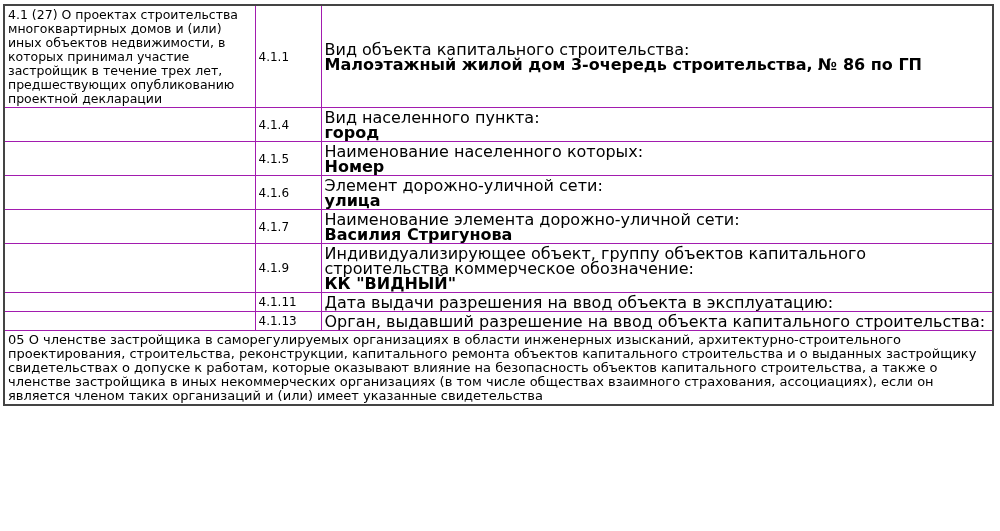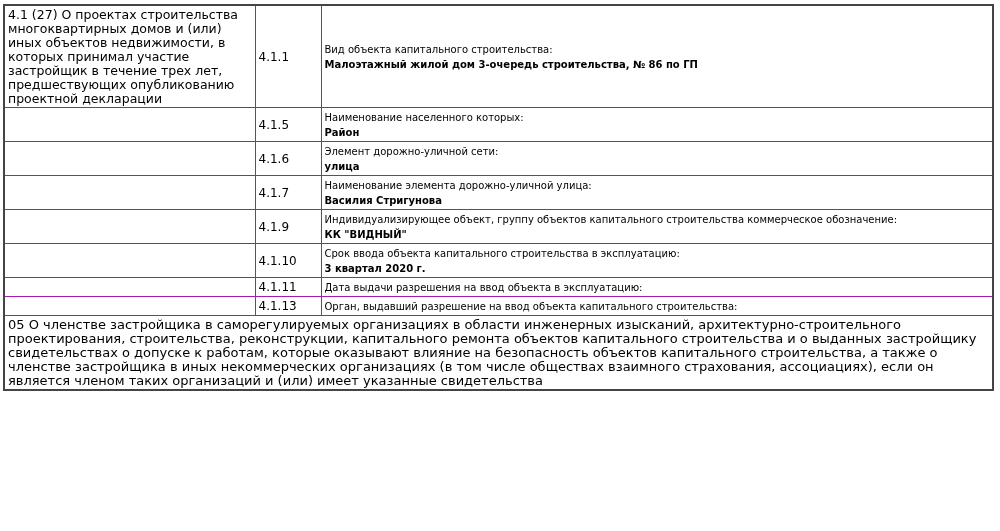--- a/index.html
+++ b/index.html
@@ -37,21 +37,21 @@
   td.desc-cell {
     font-size: 12.5px;
     line-height: 14px;
     padding-top: 1px;
   }
   td.num-cell {
     font-size: 12px;
     line-height: 15px;
   }
   td.body-cell {
-    font-size: 10px;
+    font-size: 16px;
     line-height: 15px;
     margin-left: 40px;
   }
   .field-label { font-weight: normal; }
   .field-value { font-weight: bold; }
   .value-prefix { font-weight: normal; }
 
   td.footer-cell {
     font-size: 13px;
     line-height: 14px;
@@ -76,66 +76,66 @@
       <td class="desc-cell">4.1 (27) О проектах строительства многоквартирных домов и (или) иных объектов недвижимости, в которых принимал участие застройщик в течение трех лет, предшествующих опубликованию проектной декларации</td>
       <td class="num-cell">4.1.1</td>
       <td class="body-cell">
         <div class="field-label">Вид объекта капитального строительства:</div>
         <div class="field-value">Малоэтажный жилой дом 3-очередь строительства, № 86 по ГП</div>
       </td>
     </tr>
 
 
 
+    <tr>
+      <td class="desc-cell"></td>
+      <td class="num-cell">4.1.4</td>
+      <td class="body-cell">
+        <div class="field-label">Вид населенного пункта:</div>
+        <div class="field-value">город</div>
+      </td>
+    </tr>
 
     <tr>
       <td class="desc-cell"></td>
       <td class="num-cell">4.1.5</td>
       <td class="body-cell">
         <div class="field-label">Наименование населенного которых:</div>
-        <div class="field-value">Район</div>
+        <div class="field-value">Номер</div>
       </td>
     </tr>
 
     <tr>
       <td class="desc-cell"></td>
       <td class="num-cell">4.1.6</td>
       <td class="body-cell">
         <div class="field-label">Элемент дорожно-уличной сети:</div>
         <div class="field-value">улица</div>
       </td>
     </tr>
 
     <tr>
       <td class="desc-cell"></td>
       <td class="num-cell">4.1.7</td>
       <td class="body-cell">
-        <div class="field-label">Наименование элемента дорожно-уличной улица:</div>
+        <div class="field-label">Наименование элемента дорожно-уличной сети:</div>
         <div class="field-value">Василия Стригунова</div>
       </td>
     </tr>
 
 
     <tr>
       <td class="desc-cell"></td>
       <td class="num-cell">4.1.9</td>
       <td class="body-cell">
         <div class="field-label">Индивидуализирующее объект, группу объектов капитального строительства коммерческое обозначение:</div>
         <div class="field-value">КК "ВИДНЫЙ"</div>
       </td>
     </tr>
 
-    <tr>
-      <td class="desc-cell"></td>
-      <td class="num-cell">4.1.10</td>
-      <td class="body-cell">
-        <div class="field-label">Срок ввода объекта капитального строительства в эксплуатацию:</div>
-        <div class="field-value">3 квартал 2020 г.</div>
-      </td>
-    </tr>
 
     <tr>
       <td class="desc-cell"></td>
       <td class="num-cell">4.1.11</td>
       <td class="body-cell">
         <div class="field-label">Дата выдачи разрешения на ввод объекта в эксплуатацию:</div>
       </td>
     </tr>
 
 

